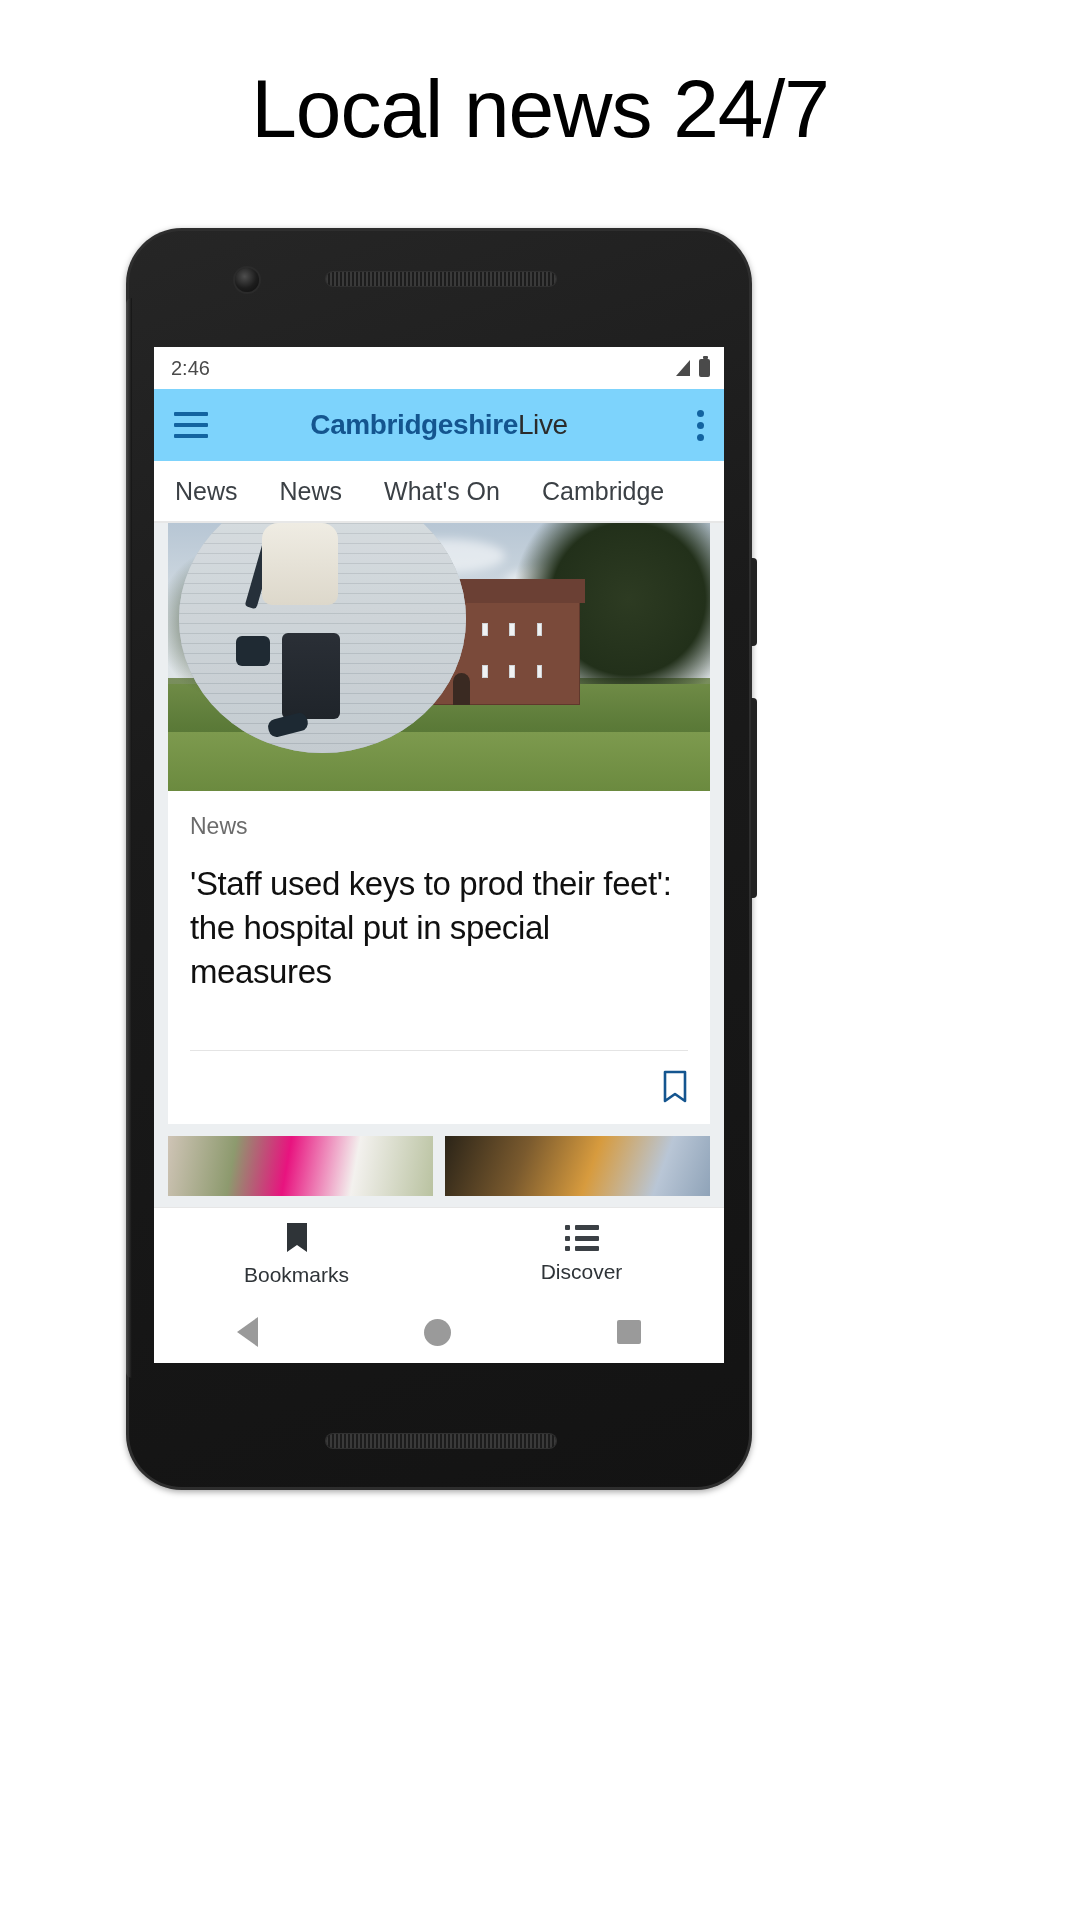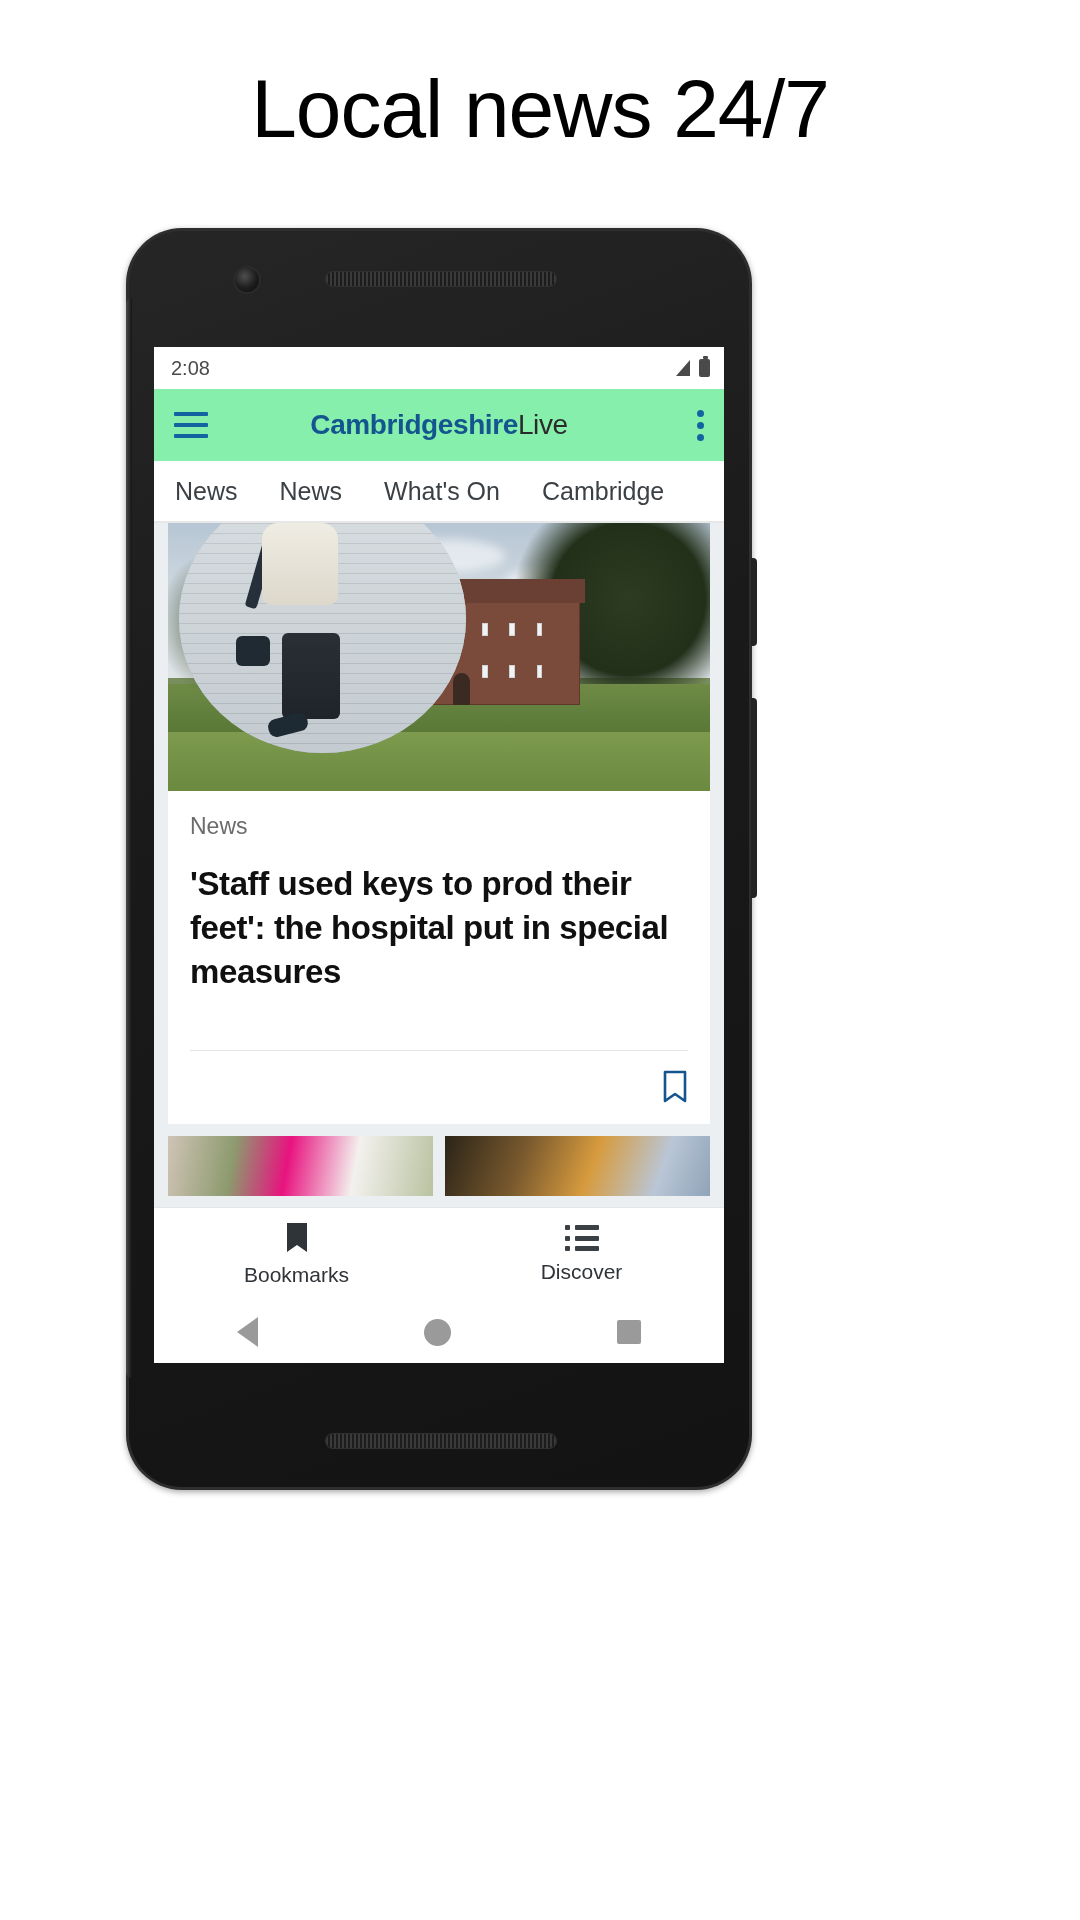--- a/index.html
+++ b/index.html
@@ -85,21 +85,21 @@
   }
   .status-time { font-size: 20px; color: #4a4a4a; font-weight: 400; }
   .status-icons { display: flex; align-items: center; gap: 9px; }
   .sig-tri { width: 0; height: 0; border-left: 14px solid transparent; border-bottom: 16px solid #4a4a4a; }
   .batt { width: 11px; height: 18px; border: 2px solid #4a4a4a; border-radius: 2px; background: #4a4a4a; position: relative; }
   .batt::before { content:""; position:absolute; top:-5px; left:2px; width:5px; height:3px; background:#4a4a4a; border-radius:1px; }
 
   
   .appbar {
     height: 72px; display: flex; align-items: center;
-    padding: 0 20px; background: #86efac; position: relative;
+    padding: 0 20px; background: #7dd3fc; position: relative;
   }
   .hamburger { width: 34px; height: 26px; display: flex; flex-direction: column; justify-content: space-between; cursor: pointer; }
   .hamburger span { display: block; height: 4px; width: 100%; background: #1263a0; border-radius: 1px; }
   .brand {
     position: absolute; left: 0; right: 0; text-align: center;
     font-size: 28px; letter-spacing: -0.4px; pointer-events: none;
   }
   .brand .b1 { color: #14558f; font-weight: 700; }
   .brand .b2 { color: #2b2b2b; font-weight: 400; }
   .kebab { margin-left: auto; width: 8px; display: flex; flex-direction: column; gap: 5px; align-items: center; cursor: pointer; z-index: 2; }
@@ -154,21 +154,21 @@
      linear-gradient(#cfd6da,#b7c0c6); }
   .hp-man-shirt { position:absolute; left:29%; top:14%; width:76px; height:82px; border-radius:16px 16px 10px 10px; background: linear-gradient(#efece3,#ddd8cb); }
   .hp-man-legs { position:absolute; left:36%; top:55%; width:58px; height:86px; background: linear-gradient(#2a2f36,#1f242a); border-radius:6px; }
   .hp-man-shoe { position:absolute; left:31%; top:86%; width:40px; height:18px; background:#1d2933; border-radius:8px; transform: rotate(-14deg); }
   .hp-man-bag { position:absolute; left:26%; top:20%; width:12px; height:70px; background:#26303a; transform: rotate(16deg); border-radius:4px; }
   .hp-man-bagbody { position:absolute; left:20%; top:56%; width:34px; height:30px; background:#1f2a33; border-radius:6px; }
 
   .card-body { padding: 22px 22px 0 22px; }
   .card-kicker { font-size: 23px; color: #6b6b6b; margin-bottom: 22px; }
   .card-title {
-    font-size: 33px; line-height: 1.33; font-weight: 700; color: #101010;
+    font-size: 33px; line-height: 1.33; font-weight: 400; color: #101010;
     letter-spacing: -0.4px; padding-bottom: 56px;
   }
   .card-foot {
     margin: 0 22px; border-top: 1px solid #e4e4e4; height: 74px;
     display: flex; align-items: center; justify-content: flex-end;
   }
   .bookmark-ico { width: 26px; height: 34px; position: relative; cursor: pointer; }
   .bookmark-ico svg { display: block; }
 
   .minicards { display: flex; gap: 12px; margin: 0 14px; }
@@ -214,21 +214,21 @@
     <div class="phone-edge-left"></div>
     <div class="phone-edge-right-btn1"></div>
     <div class="phone-edge-right-btn2"></div>
     <div class="camera"></div>
     <div class="speaker"></div>
     <div class="bottom-speaker"></div>
 
     <div class="screen">
 
       <div class="statusbar">
-        <span class="status-time">2:08</span>
+        <span class="status-time">2:46</span>
         <span class="status-icons">
           <span class="sig-tri"></span>
           <span class="batt"></span>
         </span>
       </div>
 
       <div class="appbar">
         <div class="hamburger">
           <span></span>
             <span></span>

